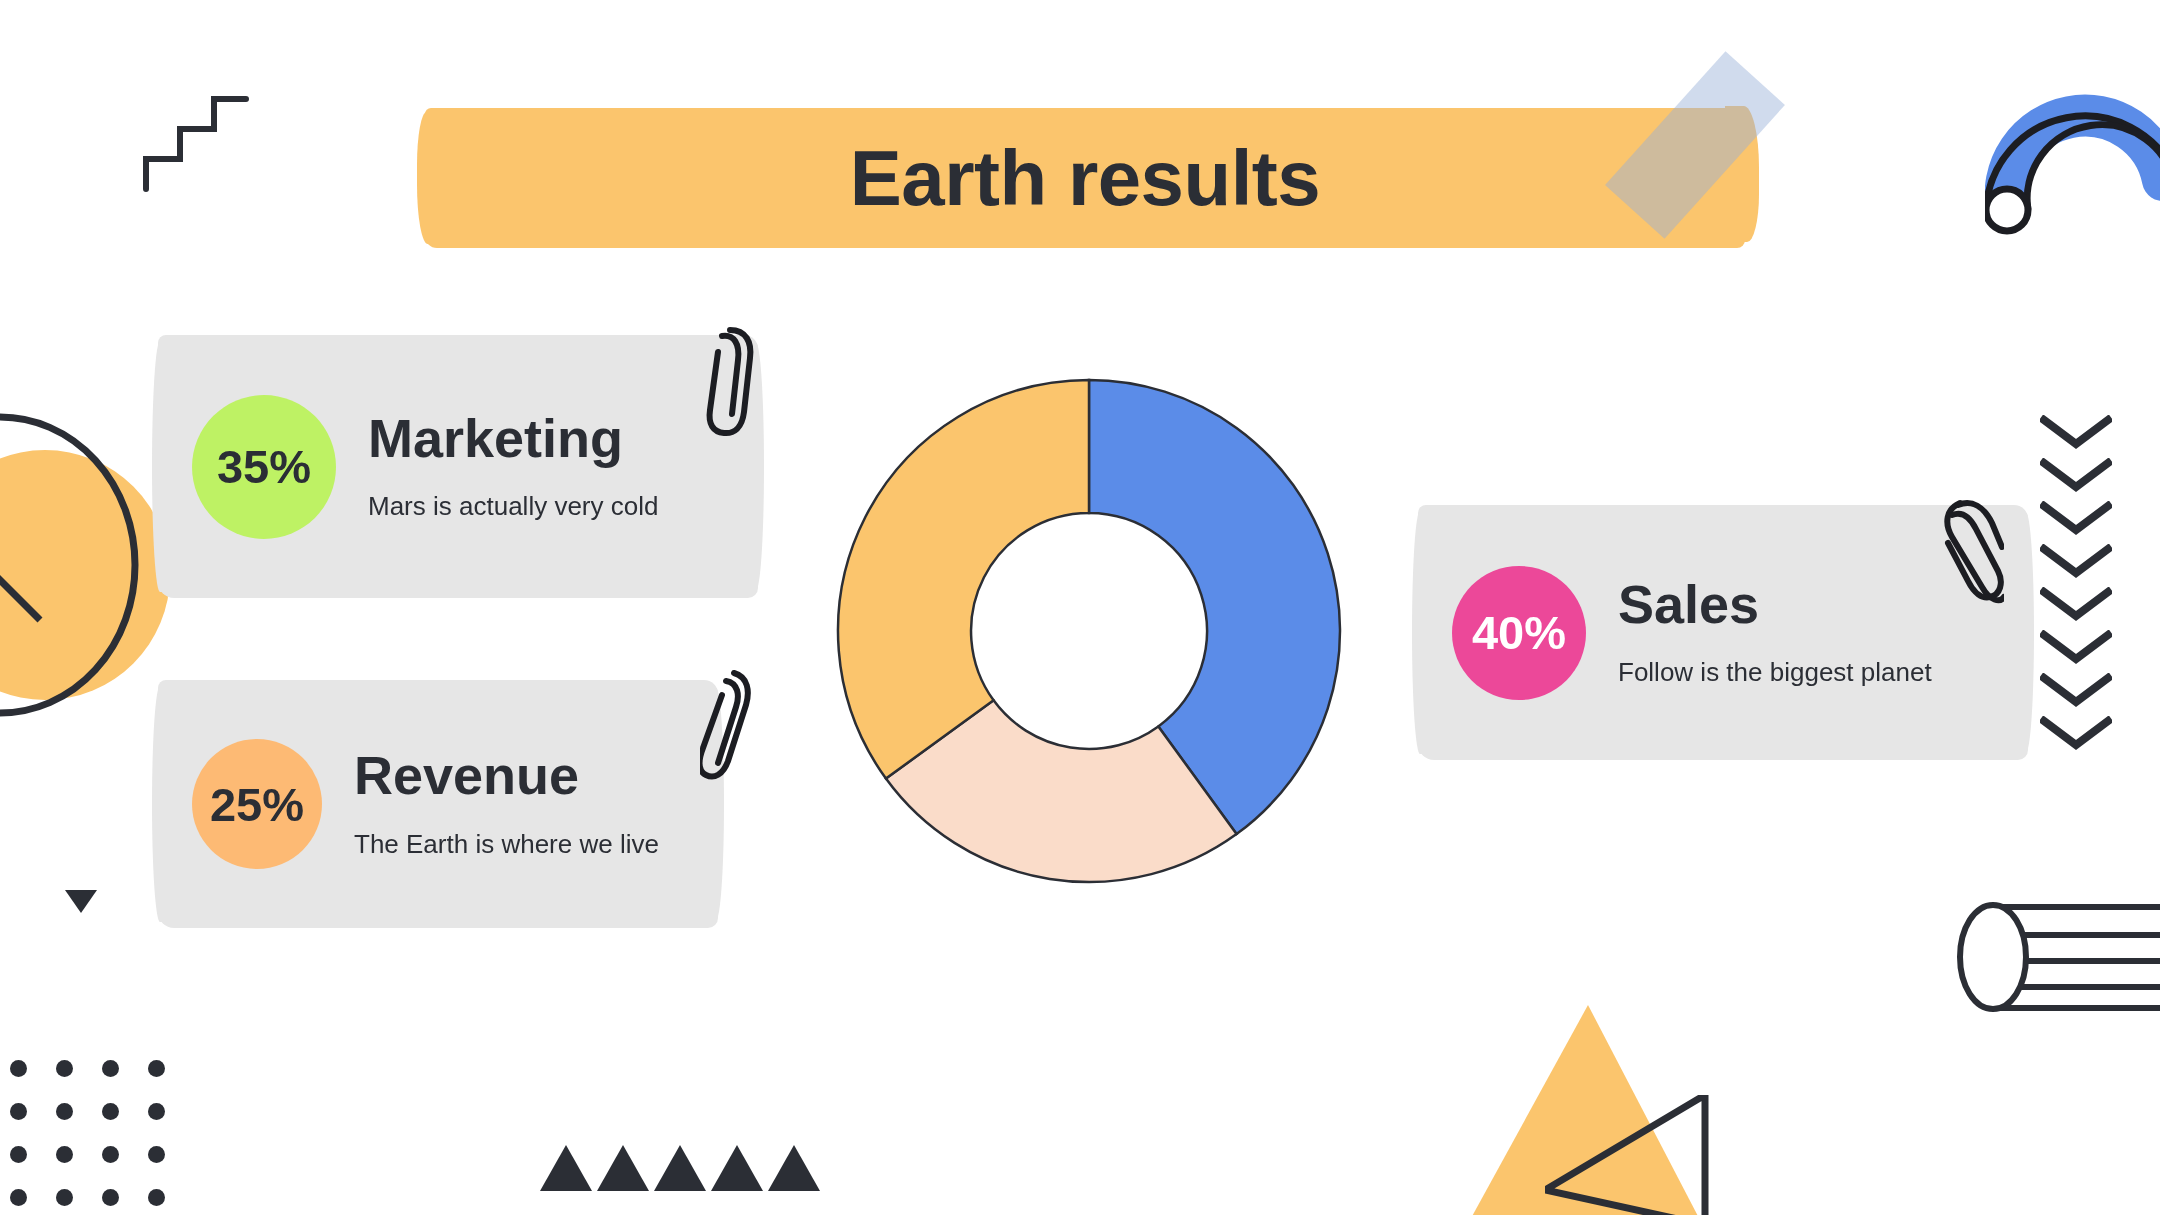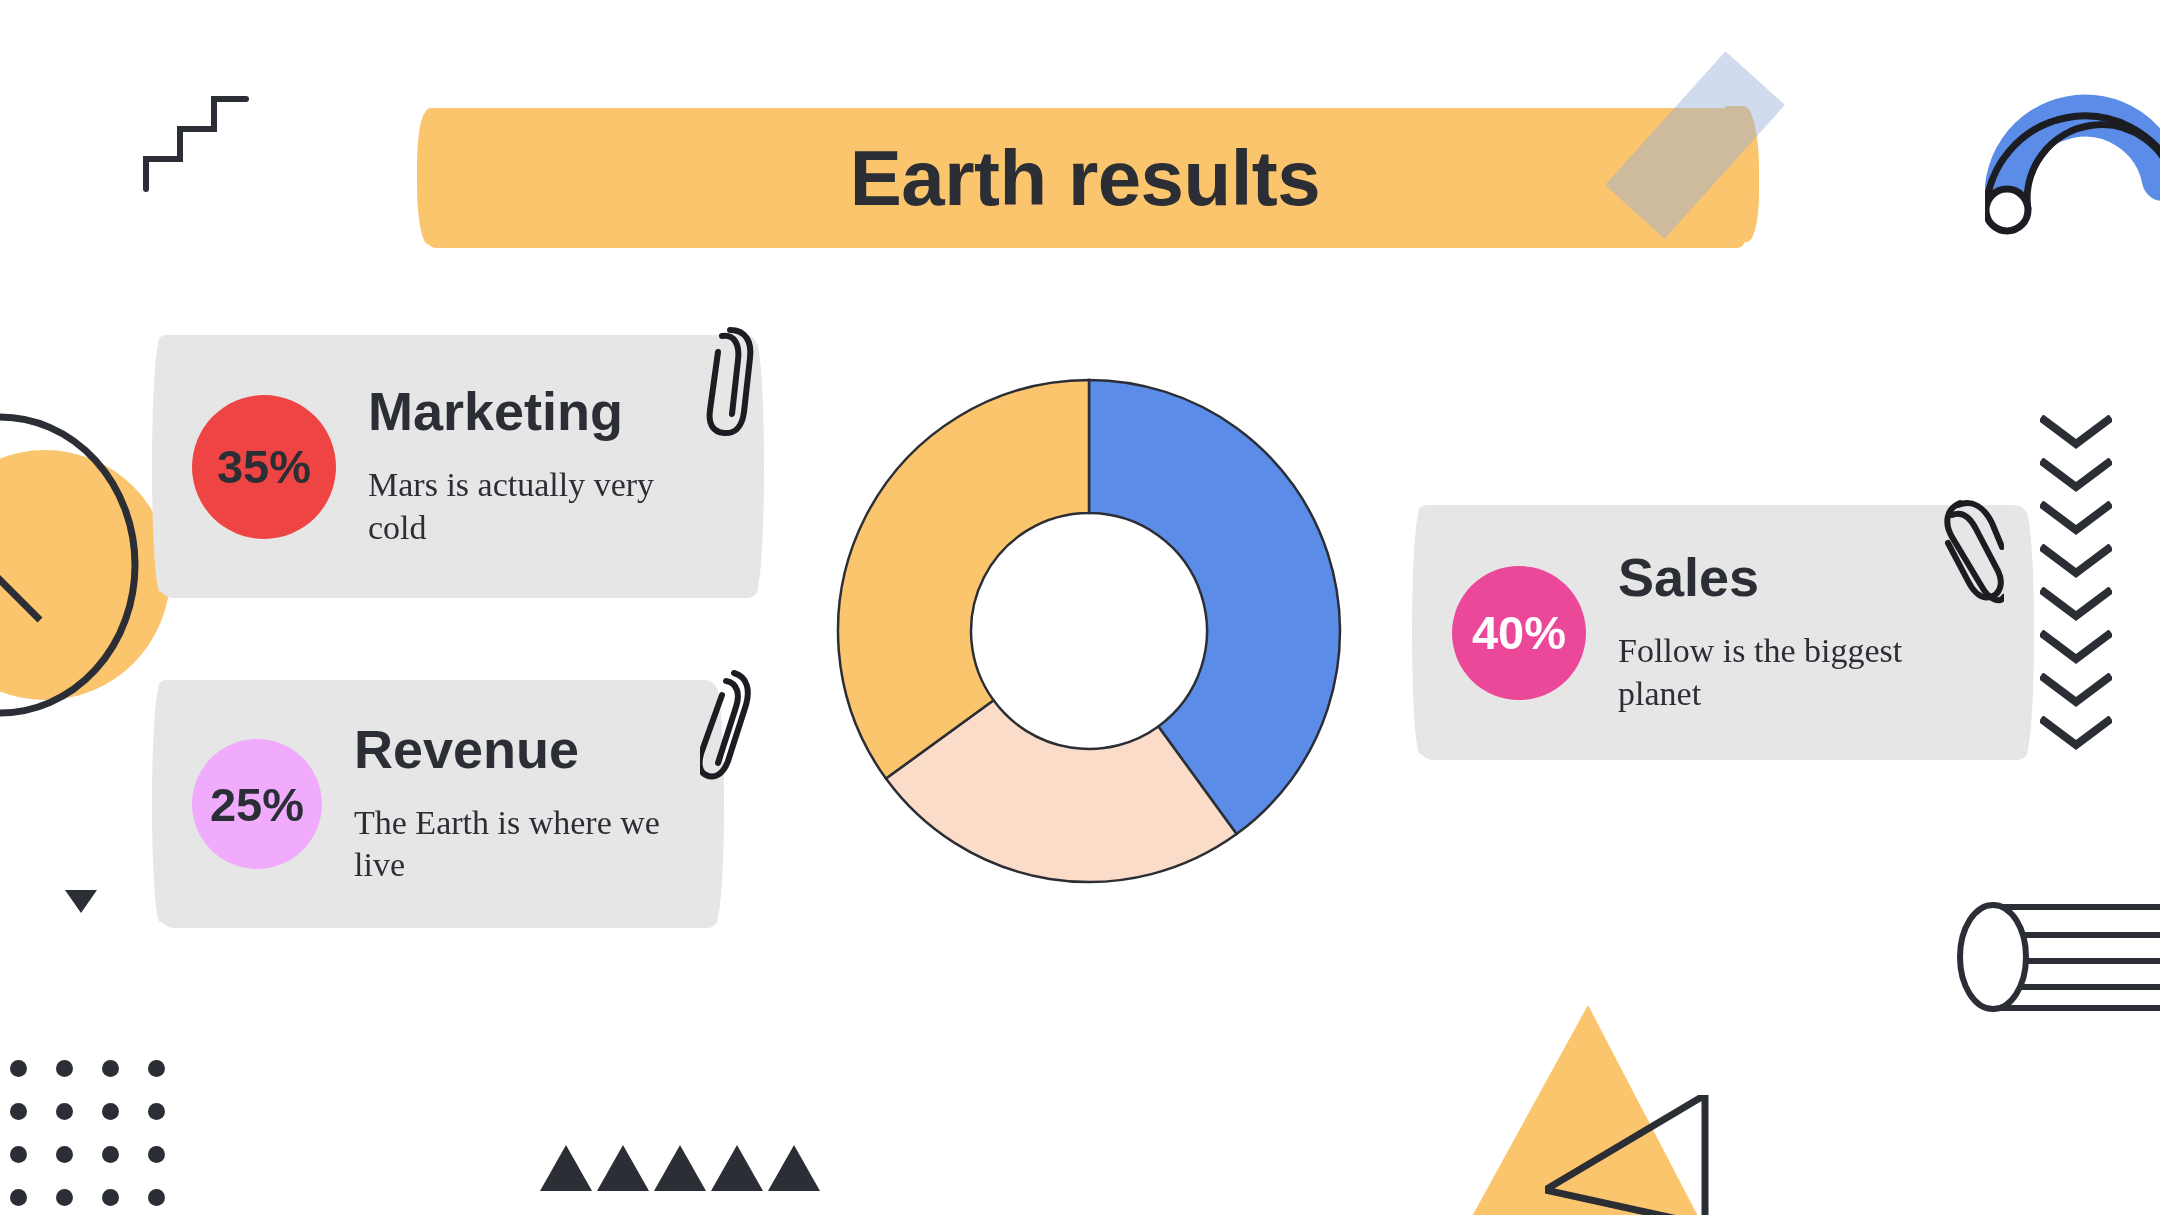--- a/index.html
+++ b/index.html
@@ -76,34 +76,33 @@
   }
   #card-marketing { left:158px; top:335px; width:600px; height:263px; }
   #card-revenue   { left:158px; top:680px; width:560px; height:248px; }
   #card-sales     { left:1418px; top:505px; width:610px; height:255px; }
 
   .stat-badge {
     flex:0 0 auto; border-radius:50%;
     display:flex; align-items:center; justify-content:center;
     font-size:47px; font-weight:bold; color:#2b2e35; z-index:2;
   }
-  #badge-marketing { width:144px; height:144px; background:#ef4444; }
-  #badge-revenue   { width:130px; height:130px; background:#f0abfc; }
+  #badge-marketing { width:144px; height:144px; background:#bef264; }
+  #badge-revenue   { width:130px; height:130px; background:#fdba74; }
   #badge-sales     { width:134px; height:134px; background:#ec4899; color:#ffffff; }
 
   .stat-text { margin-left:32px; z-index:2; }
   .stat-title {
     font-size:54px; font-weight:bold; color:#2b2e35; line-height:1.05;
     font-family:"Liberation Sans Narrow","Liberation Sans", sans-serif;
     white-space:nowrap;
   }
   .stat-desc {
-    font-size:34px; color:#2b2e35; line-height:1.26; margin-top:24px;
+    font-size:26px; color:#2b2e35; line-height:1.26; margin-top:24px;
     max-width:330px;
-    font-family:Liberation Serif, serif;
   }
   #text-sales .stat-desc { max-width:330px; }
 
   .clip { position:absolute; z-index:6; }
   #clip-marketing { left:700px; top:320px; }
   #clip-revenue   { left:700px; top:665px; }
   #clip-sales     { left:1938px; top:495px; }
 
   
   #donut-chart { position:absolute; left:833px; top:375px; width:512px; height:512px; }

